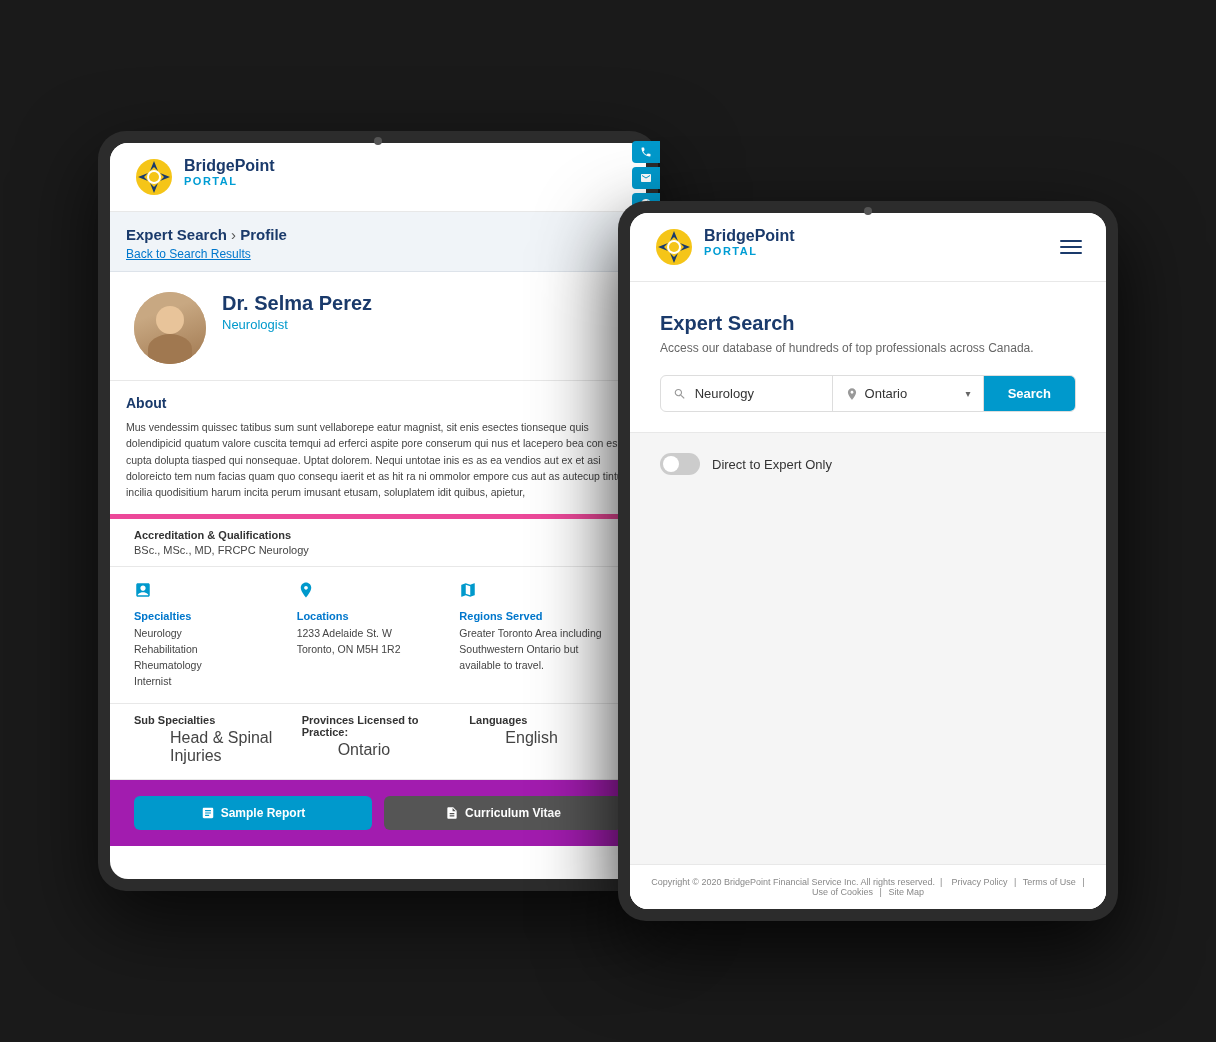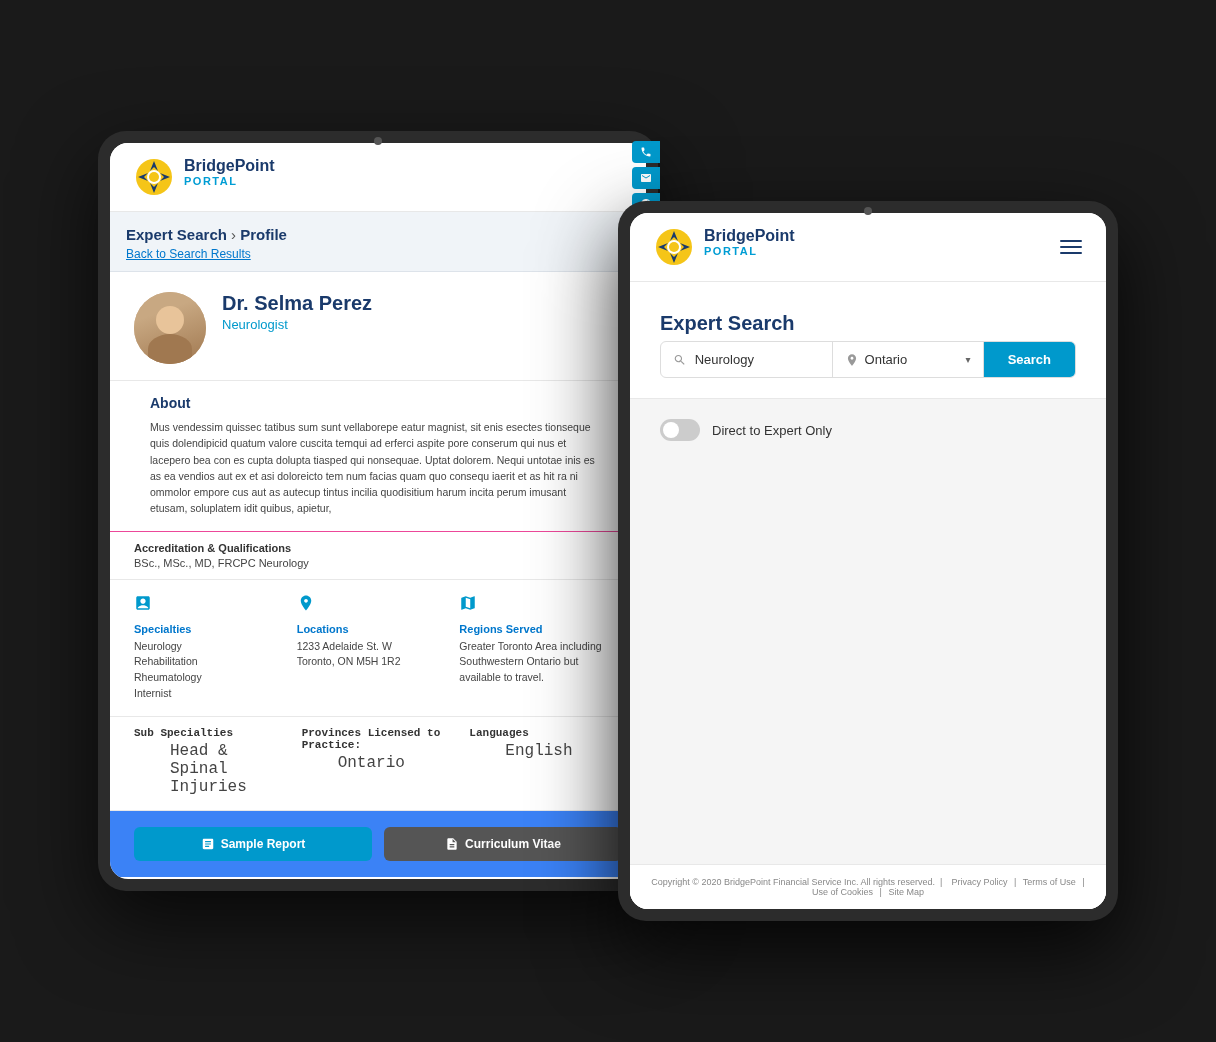--- a/index.html
+++ b/index.html
@@ -188,22 +188,22 @@
       color: #1a3a6b;
       margin-bottom: 2px;
     }
     .profile-title {
       font-size: 13px;
       color: #0099cc;
       font-weight: 500;
     }
 
     .about-section {
-      padding: 14px 40px;
-      border-bottom: 1px solid #ec4899;
+      padding: 14px 16px;
+      border-bottom: 5px solid #ec4899;
       position: relative;
     }
     .section-heading {
       font-size: 14px;
       font-weight: 700;
       color: #1a3a6b;
       margin-bottom: 8px;
     }
     .about-text {
       font-size: 10.5px;
@@ -272,39 +272,38 @@
       color: #444;
       line-height: 1.5;
     }
 
     .sub-details-grid {
       display: grid;
       grid-template-columns: 1fr 1fr 1fr;
       gap: 15px;
       padding: 10px 24px 14px;
       border-bottom: 1px solid #e8e8e8;
-      font-family: Liberation Mono, monospace;
     }
     .sub-detail-label {
       font-size: 11px;
       font-weight: 700;
       color: #333;
       margin-bottom: 3px;
     }
     .sub-detail-value {
       font-size: 16px;
       color: #444;
       padding-left: 36px;
     }
 
     .action-buttons {
       display: flex;
       gap: 12px;
       padding: 16px 24px;
-      background: #3b82f6;
+      background: #a21caf;
     }
     .btn-primary {
       flex: 1;
       background: #0099cc;
       color: #fff;
       border: none;
       border-radius: 6px;
       padding: 10px 16px;
       font-size: 12px;
       font-weight: 600;
@@ -679,20 +678,21 @@
         <div class="hamburger-icon">
           <span></span>
             <span></span>
             <span></span>
         </div>
       </div>
 
       <div class="right-content">
         <div class="expert-search-hero">
           <div class="hero-title">Expert Search</div>
+          <div class="hero-subtitle">Access our database of hundreds of top professionals across Canada.</div>
 
           <div class="search-bar">
             <div class="search-input-wrap">
               <svg width="16" height="16" viewBox="0 0 24 24" fill="#999">
                 <path d="M15.5 14h-.79l-.28-.27C15.41 12.59 16 11.11 16 9.5 16 5.91 13.09 3 9.5 3S3 5.91 3 9.5 5.91 16 9.5 16c1.61 0 3.09-.59 4.23-1.57l.27.28v.79l5 4.99L20.49 19l-4.99-5zm-6 0C7.01 14 5 11.99 5 9.5S7.01 5 9.5 5 14 7.01 14 9.5 11.99 14 9.5 14z"></path>
               </svg>
               <input type="text" value="Neurology" style="">
             </div>
             <div class="location-wrap">
               <svg width="14" height="14" viewBox="0 0 24 24" fill="#999">

